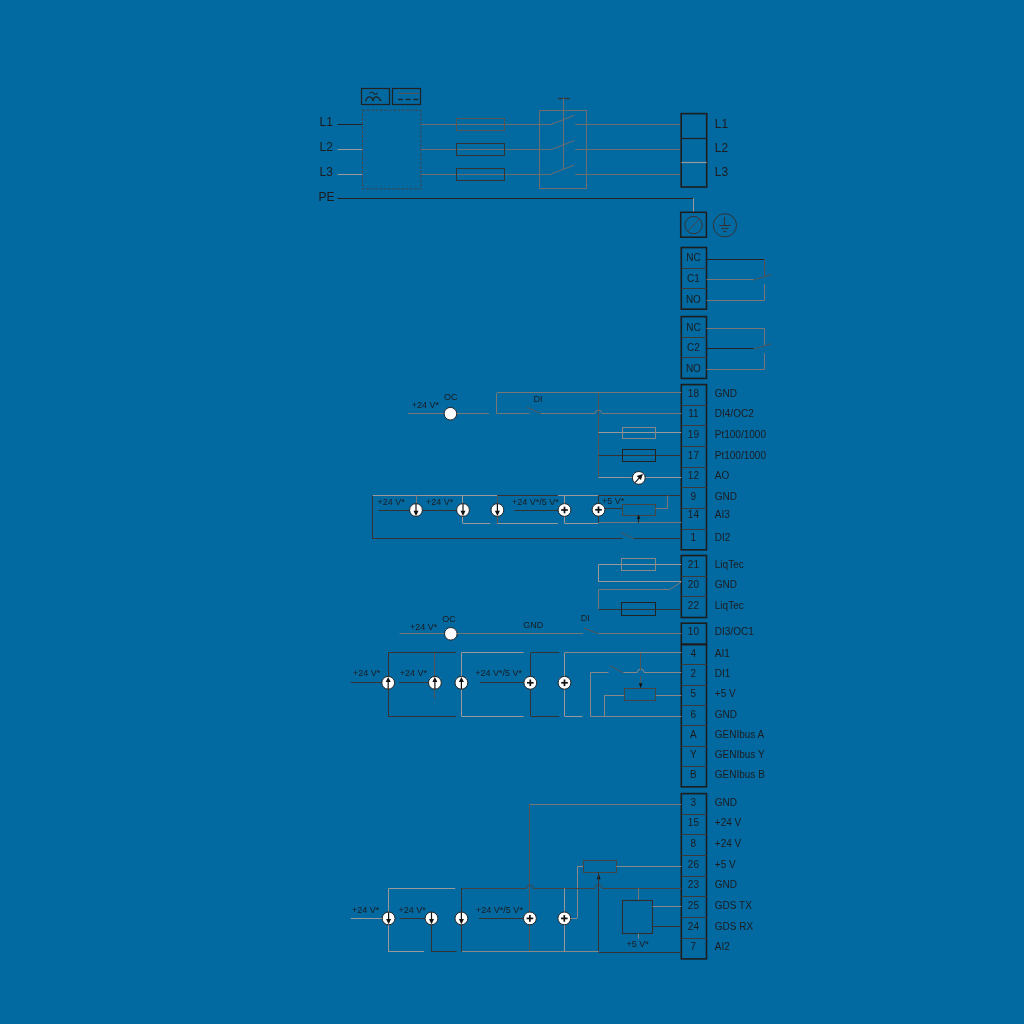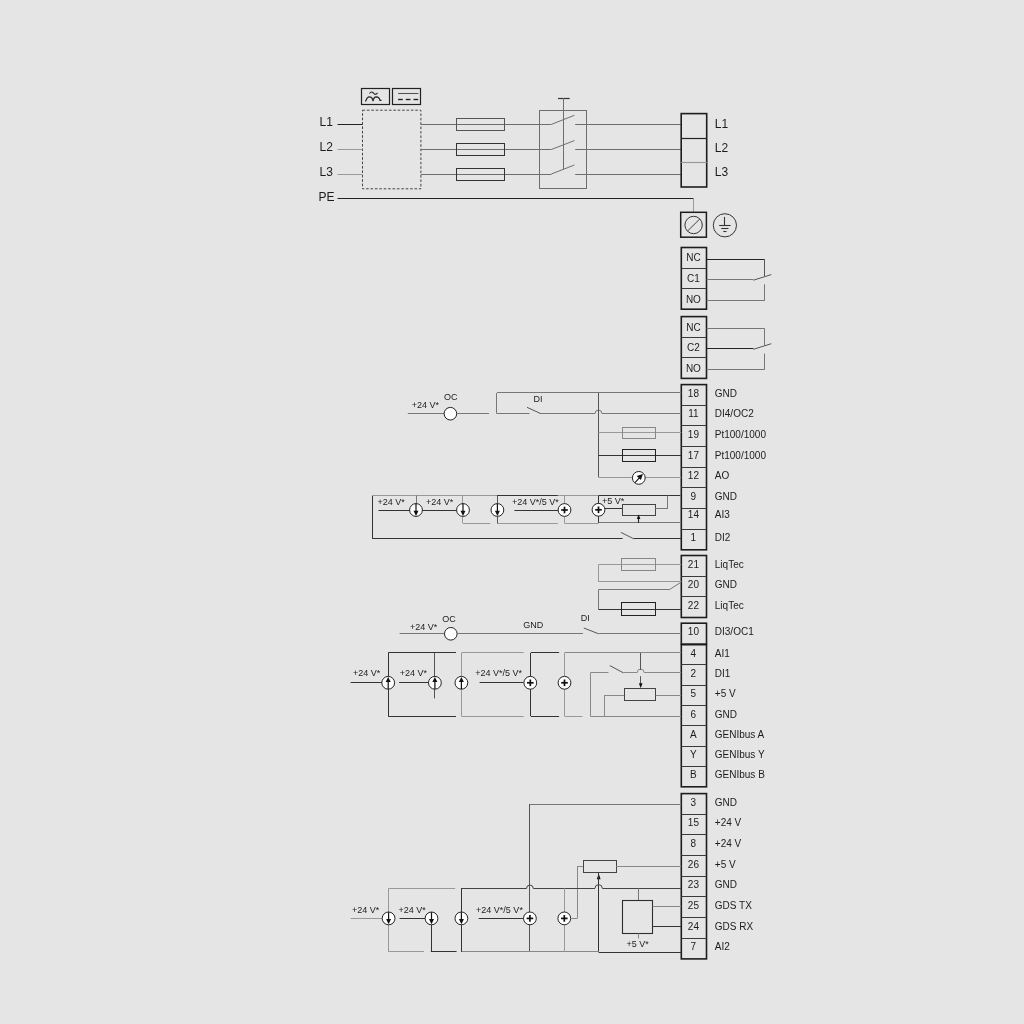--- a/index.html
+++ b/index.html
@@ -1,17 +1,17 @@
 <!DOCTYPE html>
 <html><head>
 <meta charset="utf-8">
 <title>Wiring diagram</title>
 <style>
   html,body { margin:0; padding:0; background:#ffffff; }
-  .page { width:1024px; height:1024px; background:#e5e5e5; }
+  .page { width:1024px; height:1024px; background:#0369a1; }
   svg { font-family:"Liberation Sans", sans-serif; }
 </style>
 </head>
 <body>
 <div class="page">
 <svg width="1024" height="1024" viewBox="0 0 1024 1024">
 
 <rect x="361.5" y="88.5" width="28" height="16" stroke="#222" stroke-width="1.2" fill="none"></rect>
       <path d="M 369.5 93.5 Q 371.5 90.8 373.5 93.2 Q 375.5 95.6 377.5 92.9" stroke="#222" stroke-width="1.1" fill="none"></path>
       <path d="M 365.5 101.5 Q 367 96.6 369.8 96.8 Q 372.4 97 373 101.2 Q 373.6 96.9 376.3 96.8 Q 379.2 96.8 380 100.3 L 381.5 100.3" stroke="#222" stroke-width="1.2" fill="none"></path>

